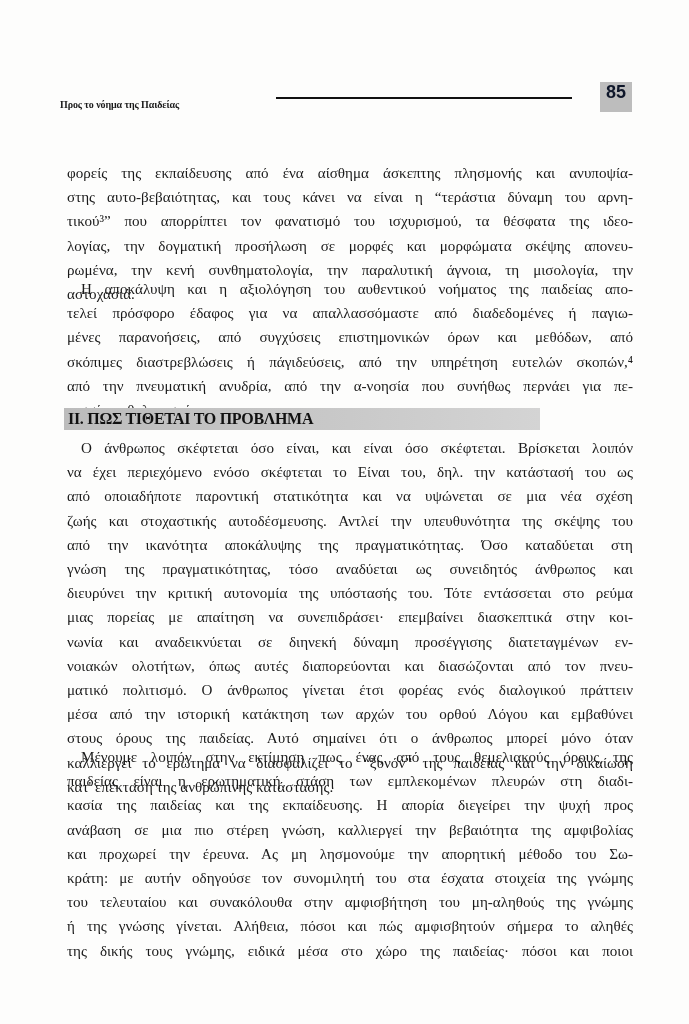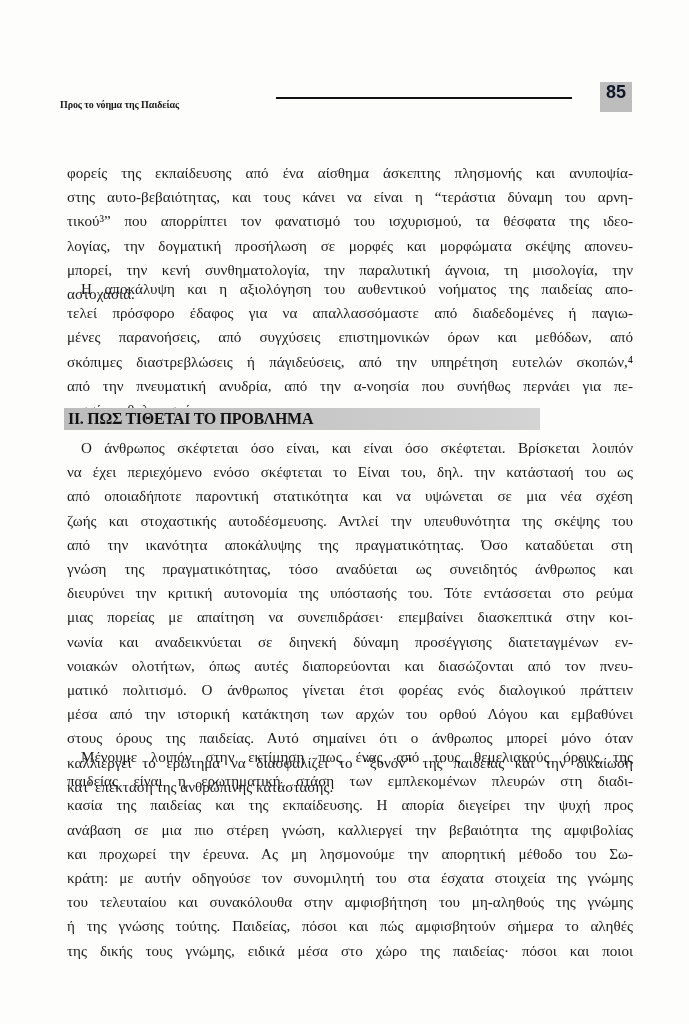--- a/index.html
+++ b/index.html
@@ -55,21 +55,21 @@
   <span class="running-title">Προς το νόημα της Παιδείας</span>
   <div class="header-rule"></div>
   <div class="page-number">85</div>
 </div>
 
 <div class="body-text para1">
   <span class="line">φορείς της εκπαίδευσης από ένα αίσθημα άσκεπτης πλησμονής και ανυποψία-</span>
   <span class="line">στης αυτο-βεβαιότητας, και τους κάνει να είναι η “τεράστια δύναμη του αρνη-</span>
   <span class="line">τικού³” που απορρίπτει τον φανατισμό του ισχυρισμού, τα θέσφατα της ιδεο-</span>
   <span class="line">λογίας, την δογματική προσήλωση σε μορφές και μορφώματα σκέψης απονευ-</span>
-  <span class="line">μπορεί, την κενή συνθηματολογία, την παραλυτική άγνοια, τη μισολογία, την</span>
+  <span class="line">ρωμένα, την κενή συνθηματολογία, την παραλυτική άγνοια, τη μισολογία, την</span>
   <span class="line last">αστοχασιά.</span>
 </div>
 
 <div class="body-text para2">
   <span class="line indent">Η αποκάλυψη και η αξιολόγηση του αυθεντικού νοήματος της παιδείας απο-</span>
   <span class="line">τελεί πρόσφορο έδαφος για να απαλλασσόμαστε από διαδεδομένες ή παγιω-</span>
   <span class="line">μένες παρανοήσεις, από συγχύσεις επιστημονικών όρων και μεθόδων, από</span>
   <span class="line">σκόπιμες διαστρεβλώσεις ή πάγιδεύσεις, από την υπηρέτηση ευτελών σκοπών,⁴</span>
   <span class="line">από την πνευματική ανυδρία, από την α-νοησία που συνήθως περνάει για πε-</span>
   <span class="line last">ρισσός ορθολογισμός.</span>
@@ -96,15 +96,15 @@
 </div>
 
 <div class="body-text para4">
   <span class="line indent">Μένουμε λοιπόν στην εκτίμηση πως ένας από τους θεμελιακούς όρους της</span>
   <span class="line">παιδείας είναι η ερωτηματική στάση των εμπλεκομένων πλευρών στη διαδι-</span>
   <span class="line">κασία της παιδείας και της εκπαίδευσης. Η απορία διεγείρει την ψυχή προς</span>
   <span class="line">ανάβαση σε μια πιο στέρεη γνώση, καλλιεργεί την βεβαιότητα της αμφιβολίας</span>
   <span class="line">και προχωρεί την έρευνα. Ας μη λησμονούμε την απορητική μέθοδο του Σω-</span>
   <span class="line">κράτη: με αυτήν οδηγούσε τον συνομιλητή του στα έσχατα στοιχεία της γνώμης</span>
   <span class="line">του τελευταίου και συνακόλουθα στην αμφισβήτηση του μη-αληθούς της γνώμης</span>
-  <span class="line">ή της γνώσης τούτης. Παιδείας, πόσοι και πώς αμφισβητούν σήμερα το αληθές</span>
+  <span class="line">ή της γνώσης γίνεται. Αλήθεια, πόσοι και πώς αμφισβητούν σήμερα το αληθές</span>
   <span class="line">της δικής τους γνώμης, ειδικά μέσα στο χώρο της παιδείας· πόσοι και ποιοι</span>
 </div>
 
 </body></html>

